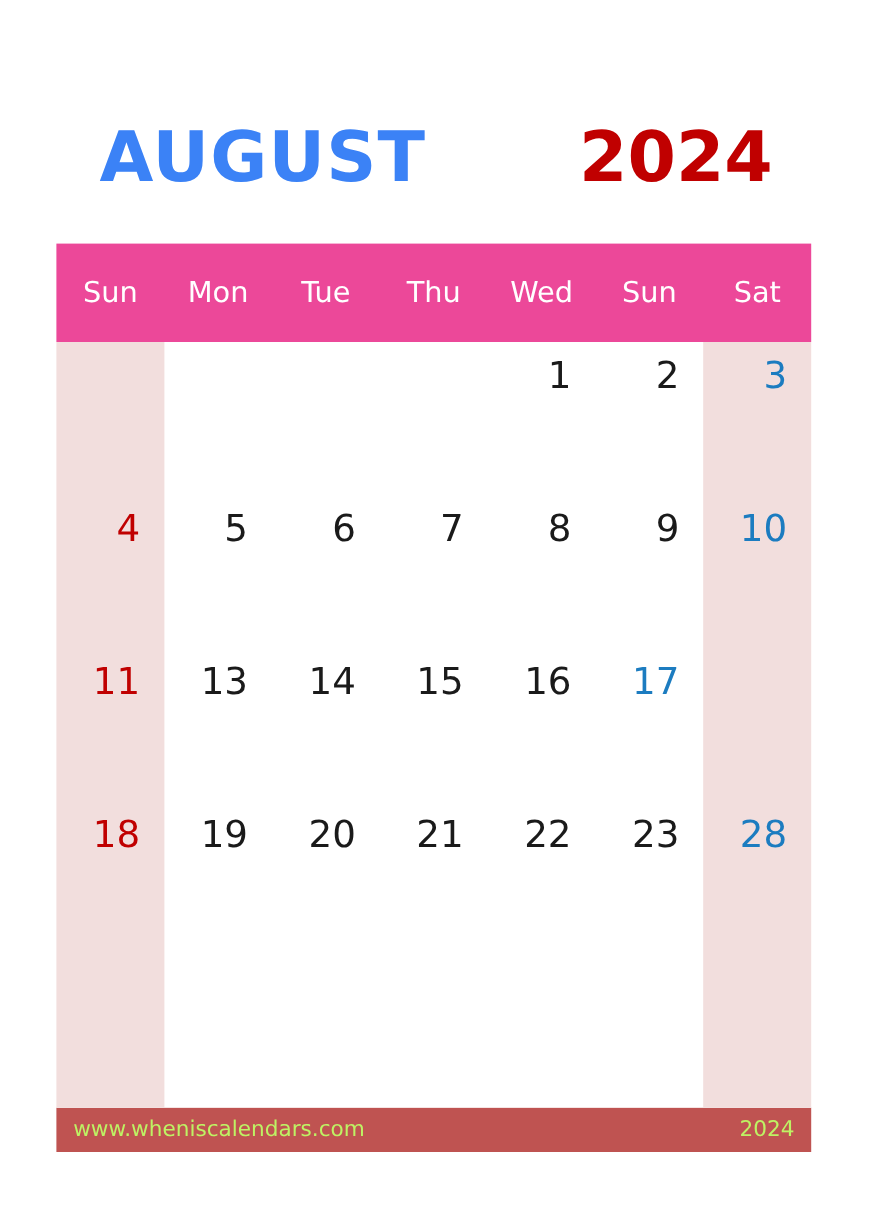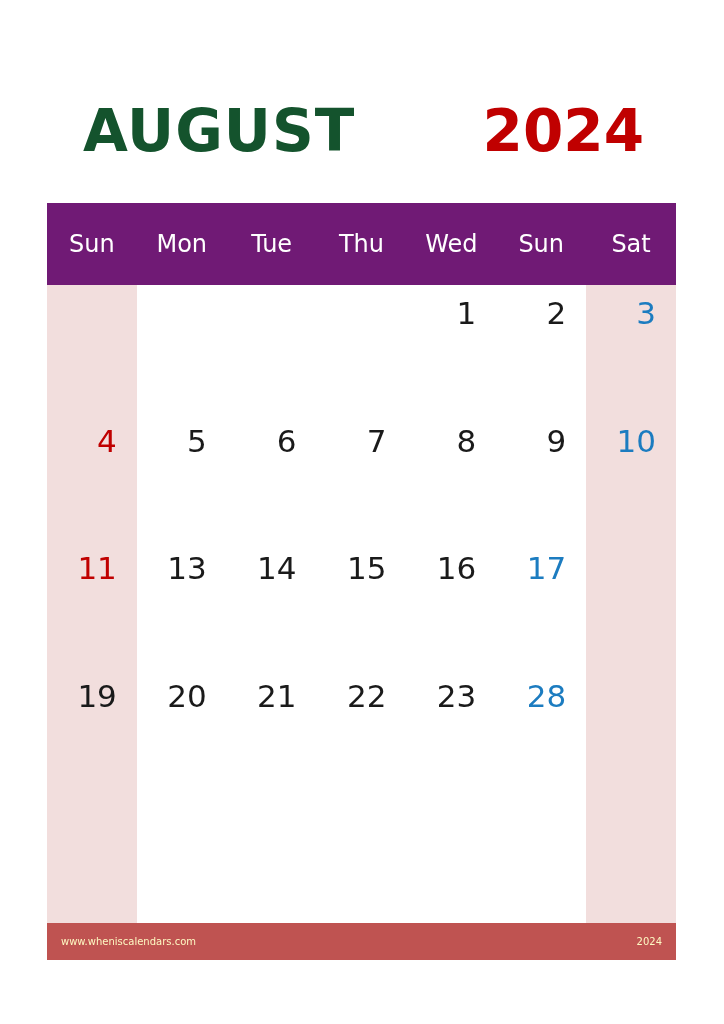--- a/index.html
+++ b/index.html
@@ -29,21 +29,21 @@
     width: 629px;
     height: 72px;
     display: flex;
     align-items: center;
     justify-content: space-between;
   }
   .title-month {
     font-family: "DejaVu Sans", sans-serif;
     font-size: 58px;
     font-weight: bold;
-    color: #14532d;
+    color: #3b82f6;
     letter-spacing: 1px;
     line-height: 1;
     padding-left: 36px;
   }
   .title-year {
     font-family: "DejaVu Sans", sans-serif;
     font-size: 58px;
     font-weight: bold;
     color: #C00000;
     letter-spacing: 0px;
@@ -58,21 +58,21 @@
     top: 203px;
     width: 629px;
     height: 757px;
   }
 
   
   .weekday-header {
     display: grid;
     grid-template-columns: repeat(7, 1fr);
     height: 82px;
-    background: #701a75;
+    background: #ec4899;
   }
   .weekday-cell {
     display: flex;
     align-items: center;
     justify-content: center;
     color: #ffffff;
     font-size: 24px;
     font-weight: normal;
     font-family: "DejaVu Sans", sans-serif;
   }
@@ -127,22 +127,22 @@
   .footer {
     height: 37px;
     background: #BF5351;
     display: flex;
     align-items: center;
     justify-content: space-between;
     padding: 0 14px;
     box-sizing: border-box;
   }
   .footer-url, .footer-year {
-    color: #fef9c3;
-    font-size: 10px;
+    color: #bef264;
+    font-size: 18px;
     font-family: "DejaVu Sans", sans-serif;
   }
 </style>
 </head>
 <body>
 
 <div class="page">
 
   <div class="title-row">
     <div class="title-month">AUGUST</div>
@@ -231,20 +231,23 @@
           <div class="day-cell">
               <span class="day-num">16</span>
             </div>
           <div class="day-cell">
               <span class="day-num sat">17</span>
             </div>
         </div>
 
         <div class="week-row">
           <div class="day-cell">
+              <span class="day-num sun">18</span>
+            </div>
+          <div class="day-cell">
               <span class="day-num">19</span>
             </div>
           <div class="day-cell">
               <span class="day-num">20</span>
             </div>
           <div class="day-cell">
               <span class="day-num">21</span>
             </div>
           <div class="day-cell">
               <span class="day-num">22</span>

